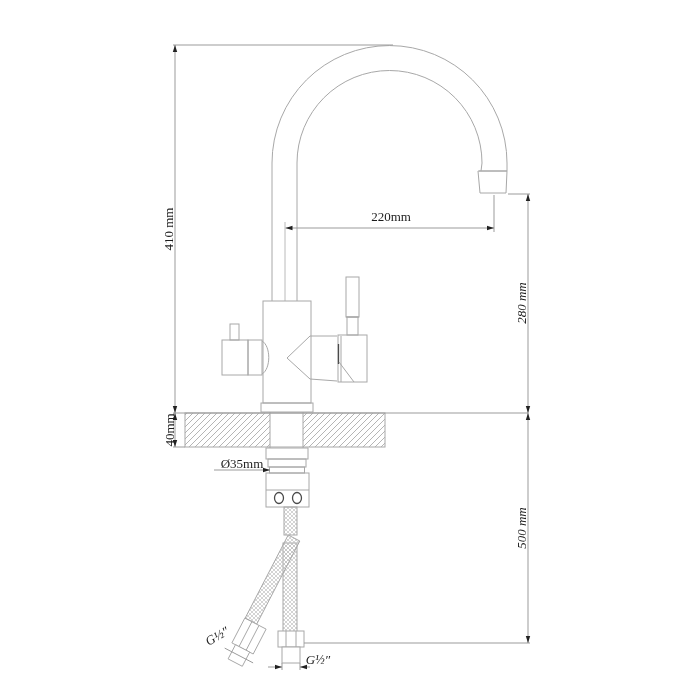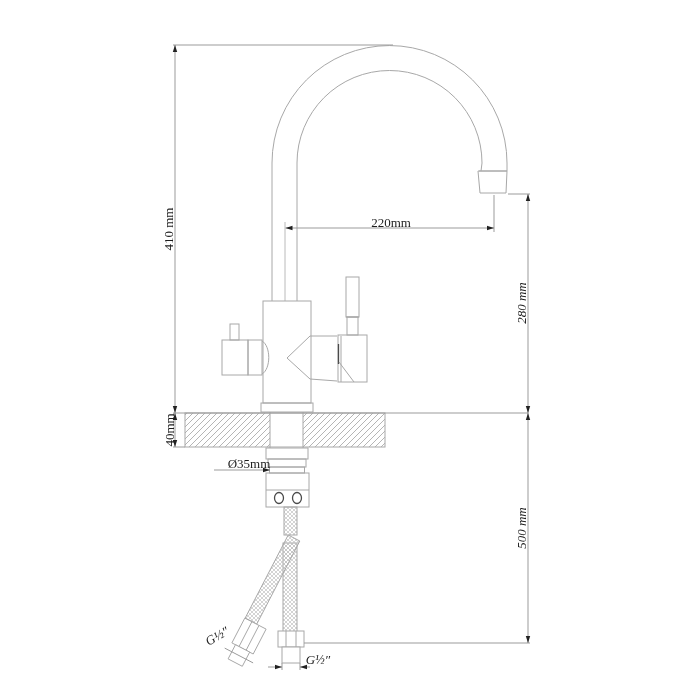--- a/index.html
+++ b/index.html
@@ -134,20 +134,20 @@
       <polygon class="arr" points="528,413 525.8,420 530.2,420"></polygon>
       <polygon class="arr" points="528,643 525.8,636 530.2,636"></polygon>
       <polygon class="arr" points="270,470 263,467.8 263,472.2"></polygon>
       <polygon class="arr" points="282,667 275,664.8 275,669.2"></polygon>
       <polygon class="arr" points="300,667 307,664.8 307,669.2"></polygon>
     </g>
   </svg>
 
   <div class="lbl rot" style="left:168px;top:229px;">410 mm</div>
   <div class="lbl rot" style="left:169px;top:430px;">40mm</div>
-  <div class="lbl" style="left:391px;top:222px;">220mm</div>
+  <div class="lbl" style="left:391px;top:216px;">220mm</div>
   <div class="lbl rot ital" style="left:521px;top:303px;">280 mm</div>
   <div class="lbl rot ital" style="left:521px;top:528px;">500 mm</div>
-  <div class="lbl" style="left:249px;top:463px;text-align:right;">Ø35mm</div>
+  <div class="lbl" style="left:242px;top:463px;text-align:right;">Ø35mm</div>
   <div class="lbl tilt" style="left:217px;top:636px;">G½″</div>
   <div class="lbl ital" style="left:318px;top:659px;">G½″</div>
 
 </div>
 
 </body></html>

